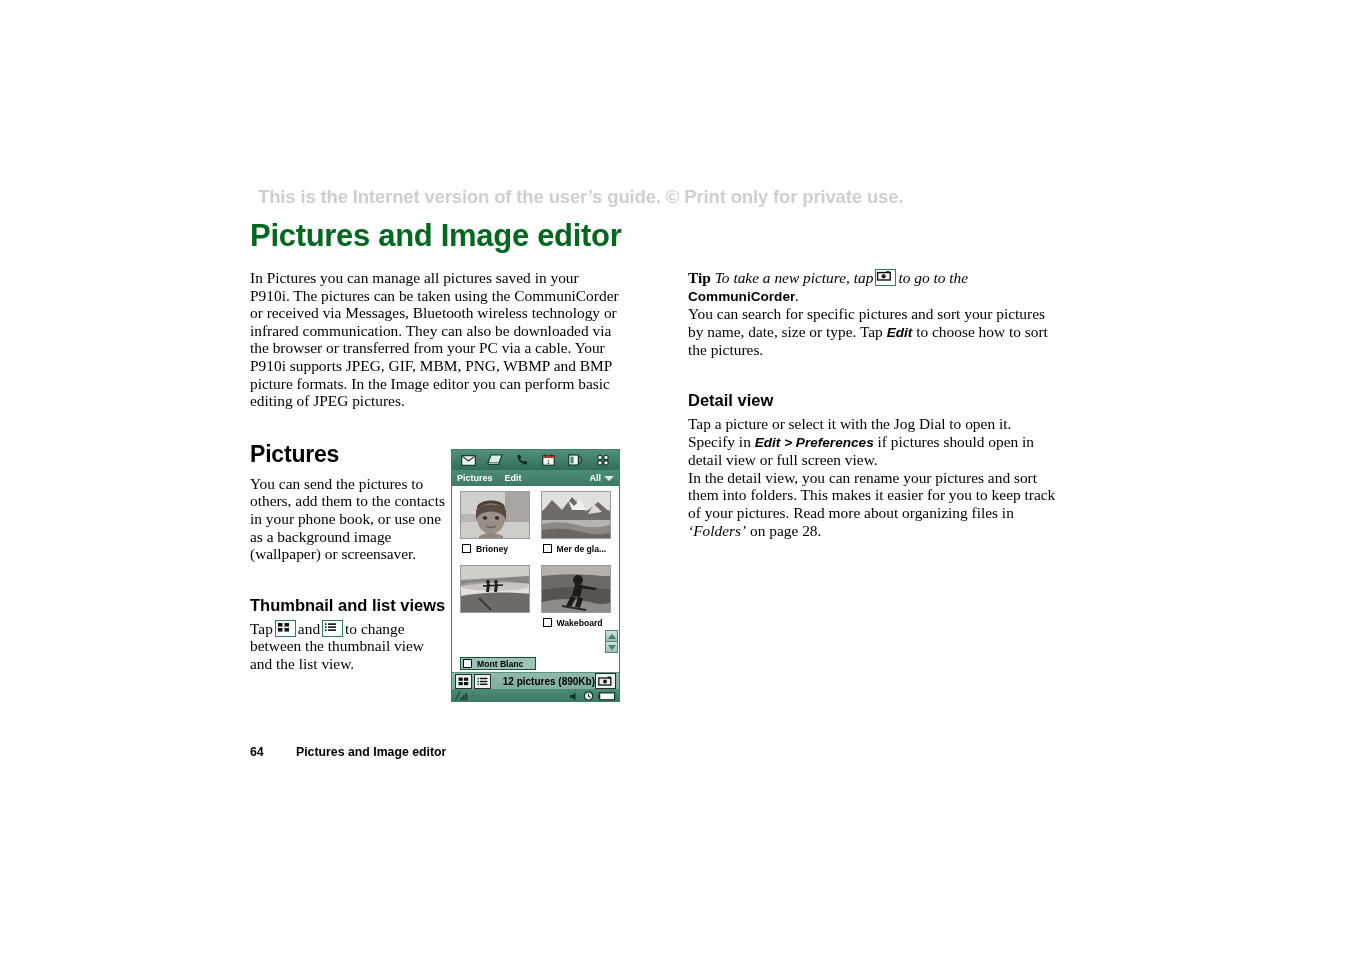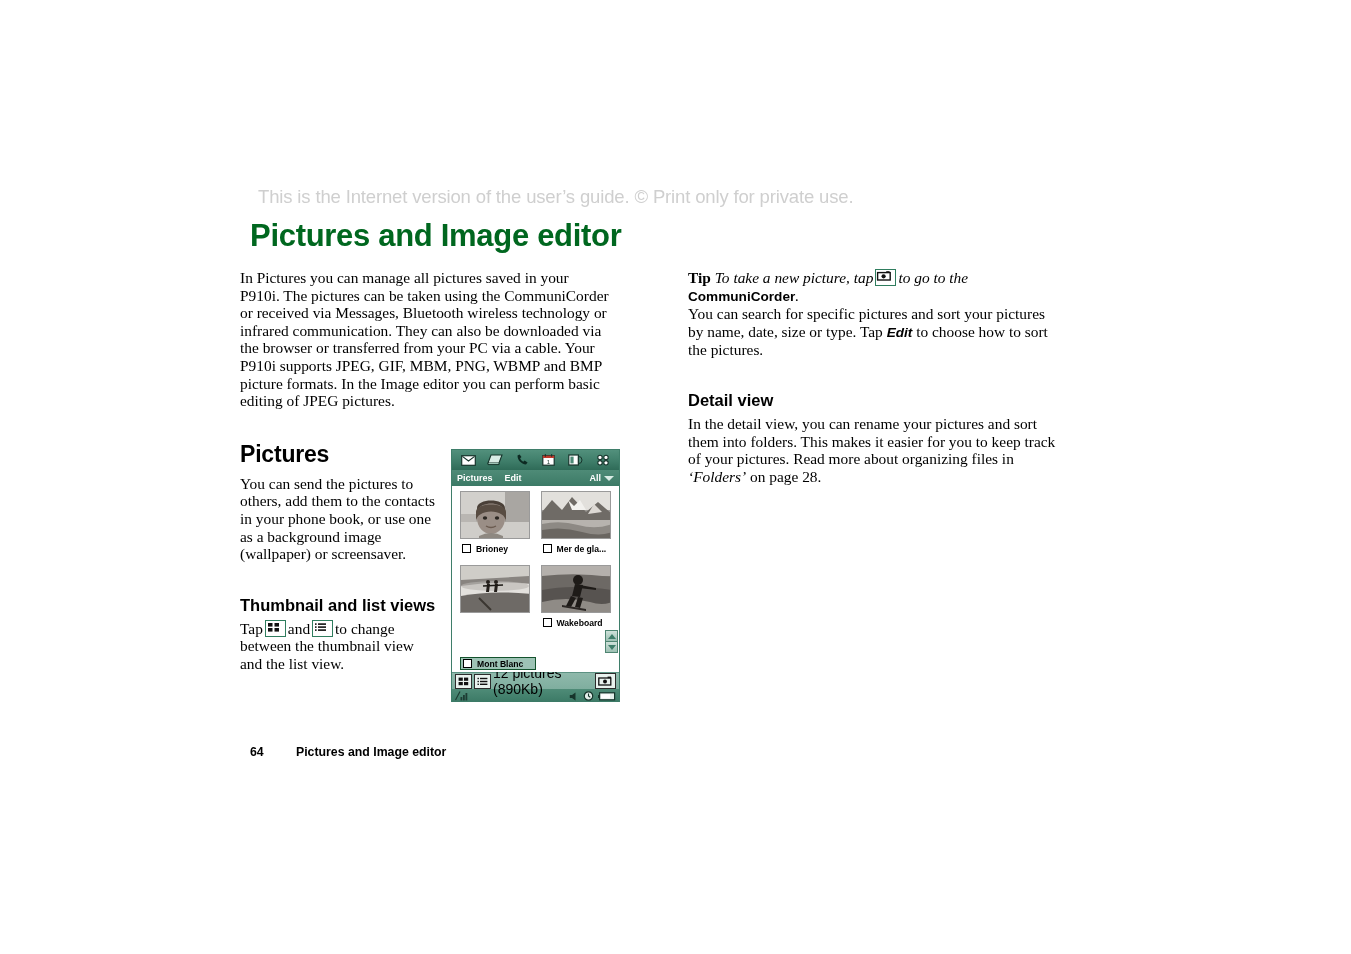--- a/index.html
+++ b/index.html
@@ -21,21 +21,21 @@
     width: 1351px; height: 954px;
   }
 
   
   .notice {
     position: absolute;
     left: 258px;
     top: 186px;
     width: 800px;
     font-family: "Liberation Sans", sans-serif;
-    font-weight: normal;
+    font-weight: bold;
     font-size: 18.5px;
     letter-spacing: -0.15px;
     color: #cfcfcf;
     white-space: nowrap;
   }
 
   
   .doc-title {
     position: absolute;
     left: 250px;
@@ -43,21 +43,21 @@
     font-family: "Liberation Sans", sans-serif;
     font-weight: bold;
     font-size: 31px;
     color: #00671f;
     letter-spacing: -0.3px;
   }
 
   
   .col-left {
     position: absolute;
-    left: 240px;
+    left: 250px;
     top: 269px;
     width: 372px;
   }
   .col-right {
     position: absolute;
     left: 688px;
     top: 269px;
     width: 372px;
   }
 
@@ -256,23 +256,23 @@
   }
   .seg-btn {
     width: 15px; height: 13px;
     border: 1px solid #2c2c2c;
     background: #e9f2ee;
     display:flex;align-items:center;justify-content:center;
     margin-right: 2px;
   }
   .status-text {
     flex: 1;
-    text-align: left;
-    font-size: 14px;
-    font-weight: normal;
+    text-align: right;
+    font-size: 10px;
+    font-weight: bold;
     color: #000;
   }
   .cam-btn {
     width: 19px; height: 14px;
     border: 1px solid #2c2c2c;
     background: #e9f2ee;
     display:flex;align-items:center;justify-content:center;
   }
   .dev-tray {
     height: 13px;
@@ -328,20 +328,21 @@
             <rect x="10.2" y="1.2" width="3.4" height="1.7" fill="#111"></rect>
           </svg></span><span class="ital">to go to the</span> <span class="sans-b">CommuniCorder</span><span class="ital">.</span></p>
 
 
     <p class="body gap"><span>You can search for specific pictures and sort your pictures by name, date, size or type. Tap</span> <span class="sans-bi">Edit</span> <span>to choose how to sort the pictures.</span></p>
 
     <div style="height:23px"></div>
 
     <h3 class="sub">Detail view</h3>
 
+    <p class="body"><span>Tap a picture or select it with the Jog Dial to open it. Specify in</span> <span class="sans-bi">Edit &gt; Preferences</span> <span>if pictures should open in detail view or full screen view.</span></p>
 
     <p class="body gap"><span>In the detail view, you can rename your pictures and sort them into folders. This makes it easier for you to keep track of your pictures. Read more about organizing files in</span> <span class="ital">‘Folders’</span> <span>on page 28.</span></p>
   </div>
 
   <div class="device">
 
     <div class="dev-toolbar">
       <div class="tb-icon">
         <svg width="15" height="11" viewBox="0 0 15 11">
             <rect x="0.7" y="0.7" width="13.6" height="9.6" fill="#fff" stroke="#16342b" stroke-width="1.2"></rect>

